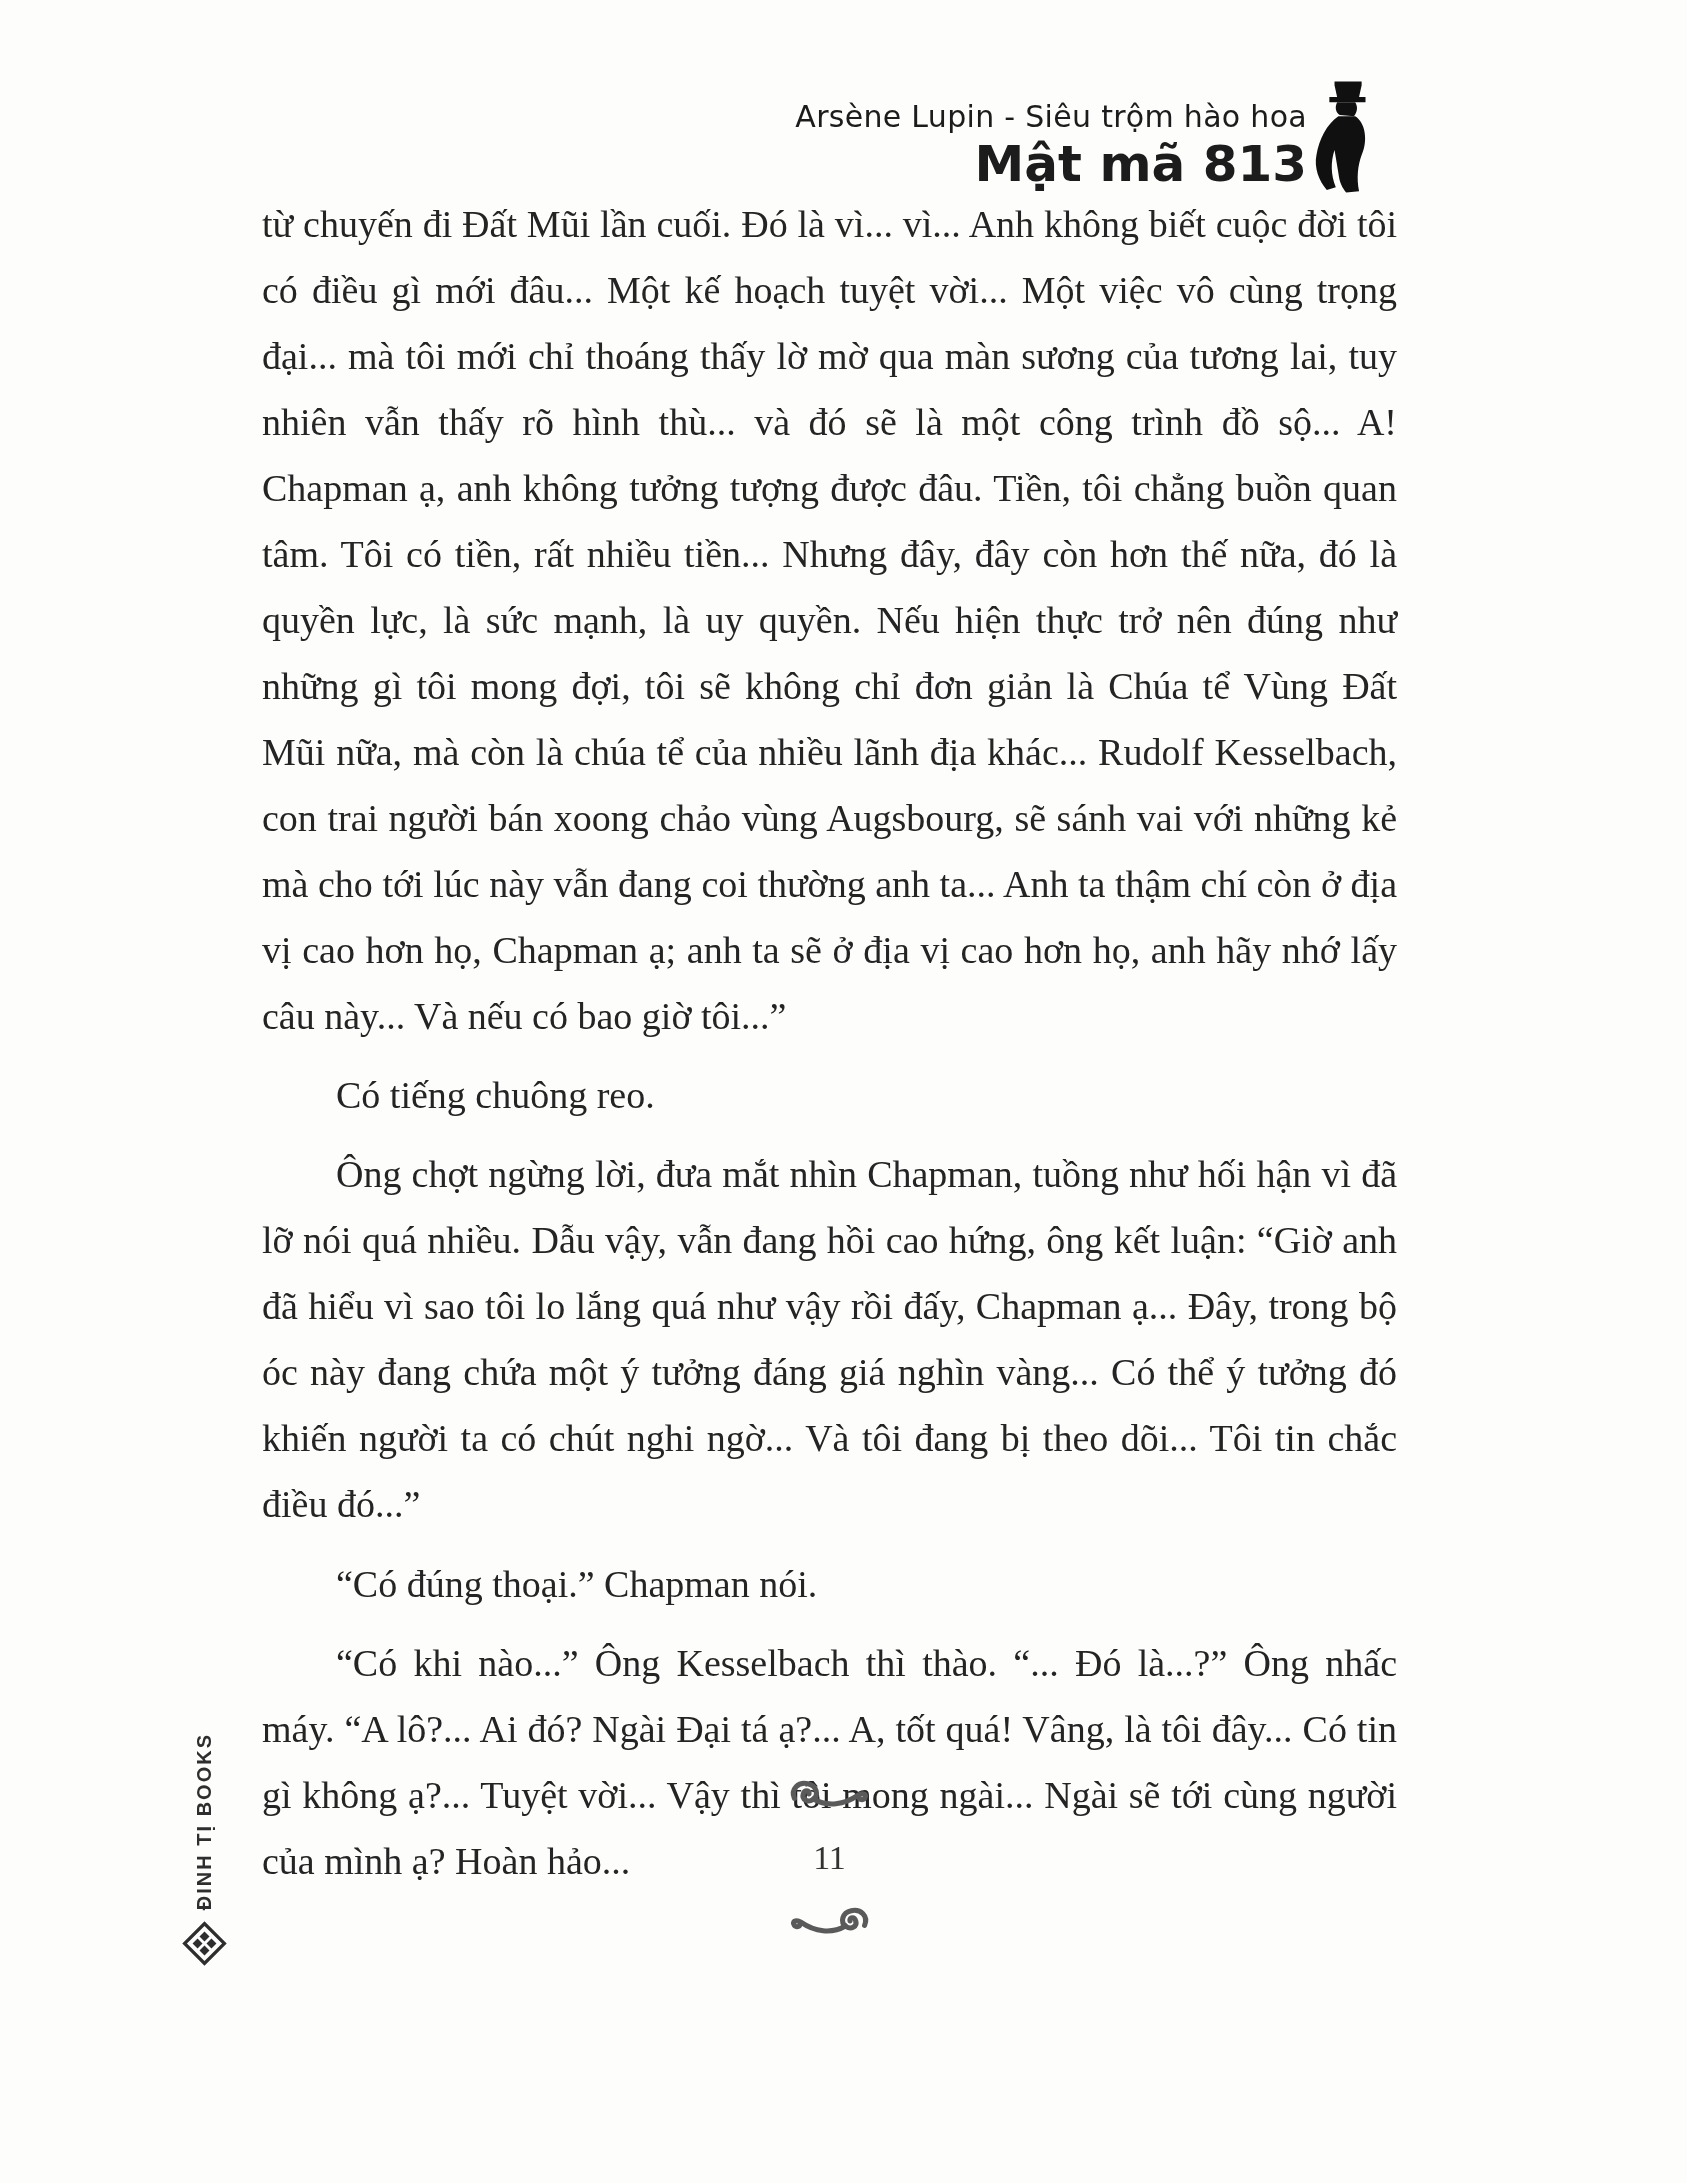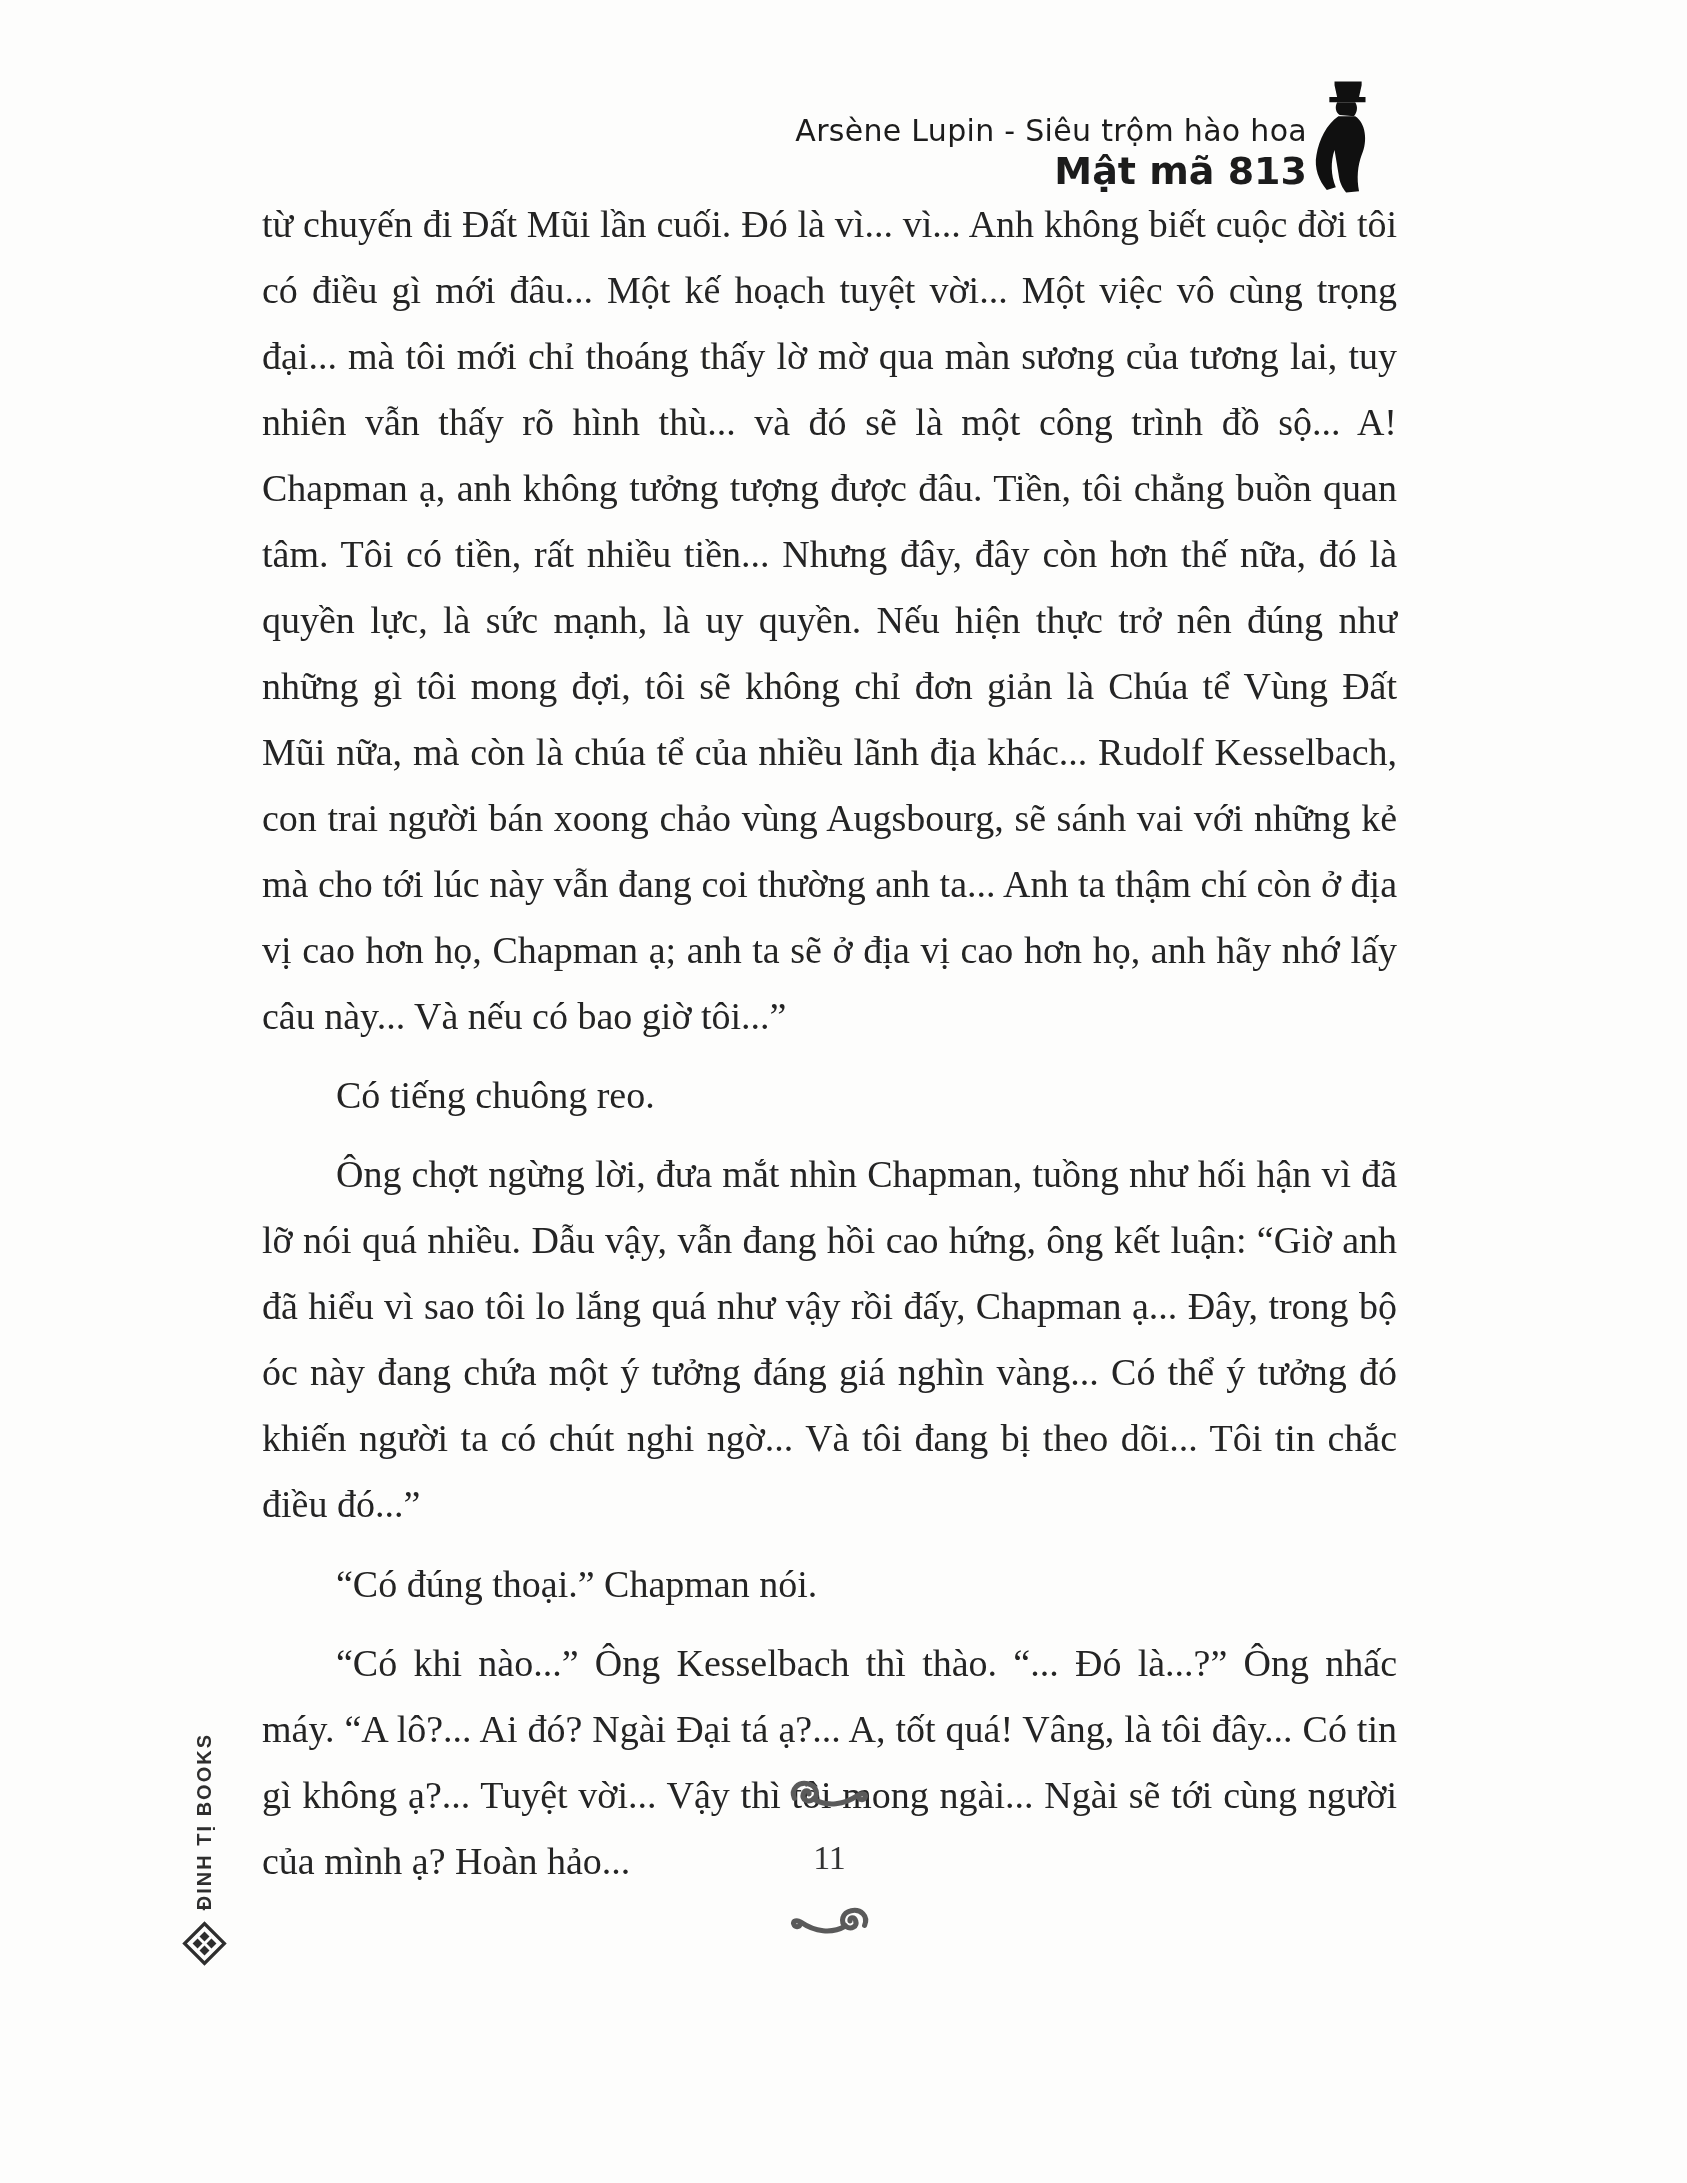--- a/index.html
+++ b/index.html
@@ -27,21 +27,21 @@
     text-align: right;
     font-family: "DejaVu Sans", "Liberation Sans", sans-serif;
     color: #1c1c1c;
     white-space: nowrap;
   }
   .series-title {
     font-size: 30px;
     letter-spacing: 0.3px;
   }
   .book-title {
-    font-size: 38px;
+    font-size: 50px;
     font-weight: bold;
     margin-top: 1.3px;
   }
   .lupin { width: 71px; height: 112px; flex: 0 0 auto; }
   .lupin svg { display: block; width: 100%; height: 100%; }
 
   
   .body-text {
     position: absolute;
     left: 262px;

